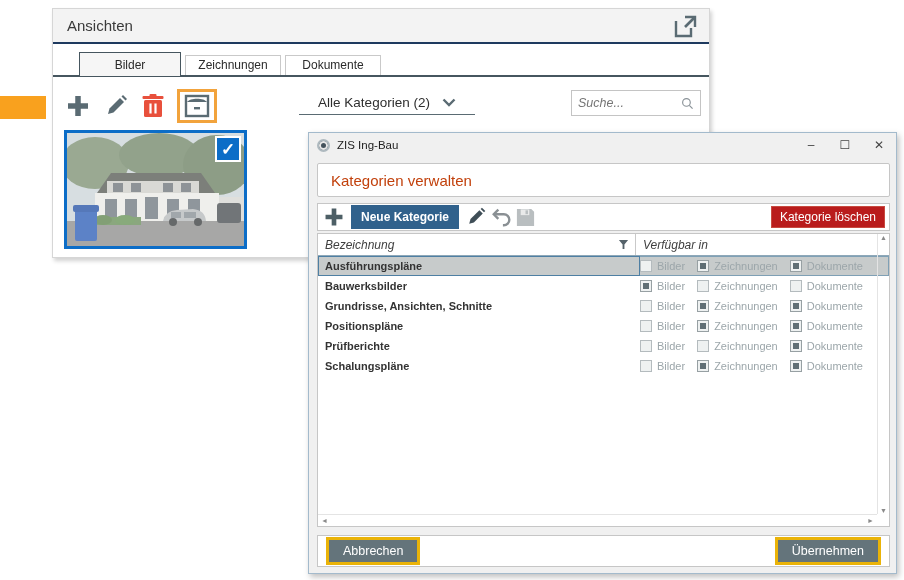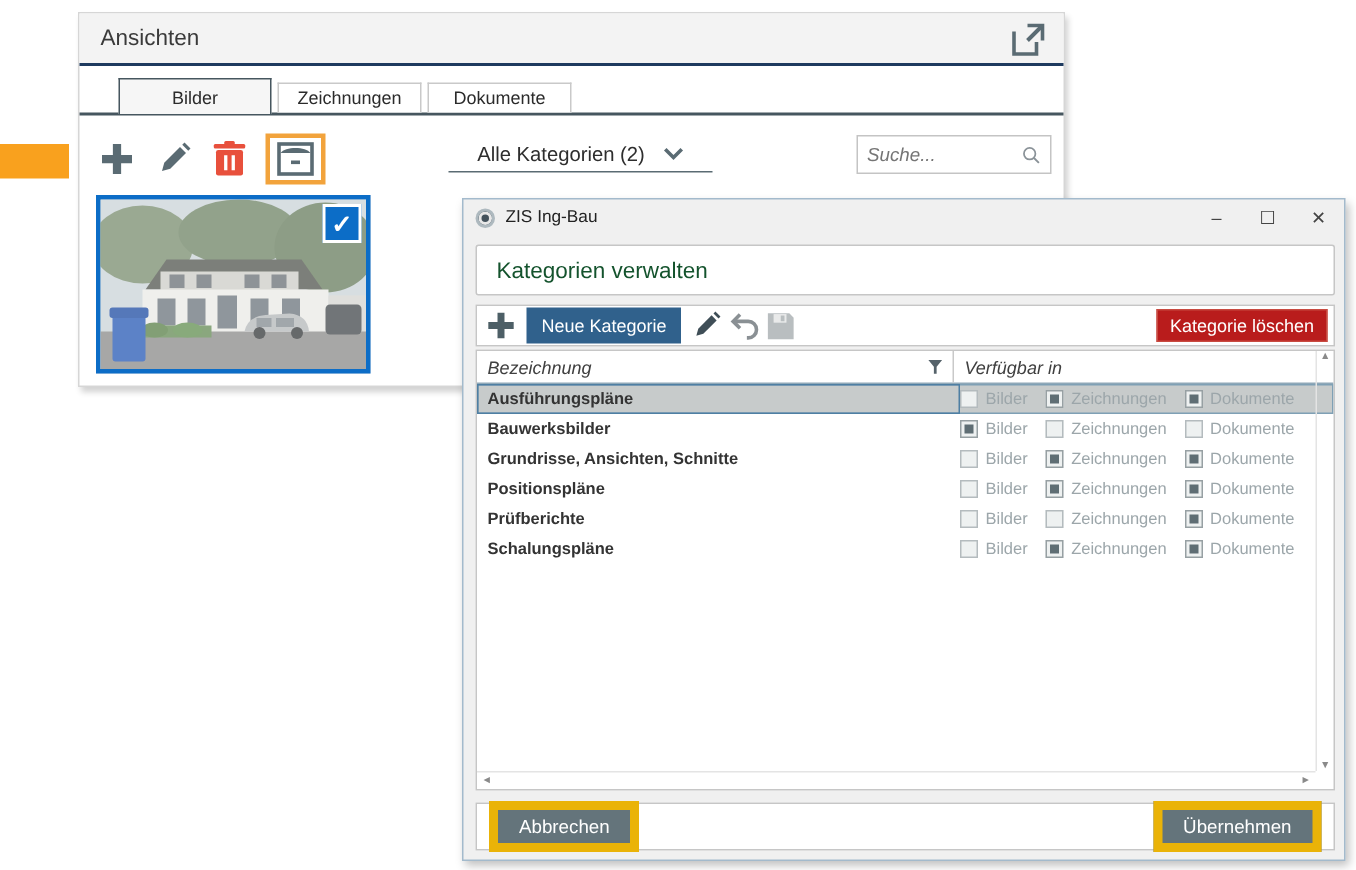--- a/index.html
+++ b/index.html
@@ -48,25 +48,25 @@
   #titlebar { position:absolute; left:0; top:0; right:0; height:24px; display:flex; align-items:center; }
   #app-icon { width:13px; height:13px; border-radius:50%; background:#44525C; border:2px solid #AEB9BF;
               box-shadow:inset 0 0 0 2px #e8e8e8; margin:0 7px 0 8px; }
   #dialog-title { font-size:11.5px; color:#222; }
   #win-controls { position:absolute; right:0; top:0; height:24px; display:flex; }
   .win-btn { width:34px; height:24px; display:flex; align-items:center; justify-content:center;
              font-size:12px; color:#444; cursor:pointer; }
 
   .dlg-box { position:absolute; left:8px; width:573px; background:#fff; border:1px solid #c6c6c6; }
   #name-box { top:30px; height:34px; border-radius:2px; display:flex; align-items:center; }
-  #name-box span { font-size:15px; color:#14532d; padding-left:13px; }
+  #name-box span { font-size:15px; color:#c2410c; padding-left:13px; }
 
   #dlg-toolbar { top:70px; height:28px; display:flex; align-items:center; }
   #btn-new-cat { background:#30618C; color:#fff; font-size:12px; border:none; height:24px; padding:0 10px;
-                 margin-right:6px; cursor:pointer; font-family:"Liberation Sans", sans-serif; }
+                 margin-right:6px; cursor:pointer; font-family:"Liberation Sans", sans-serif;font-weight:bold; }
   #btn-del-cat { background:#b91c1c; color:#fff; font-size:12px; border:1px solid #c84a40; height:22px; padding:0 8px;
                  margin-left:auto; margin-right:4px; cursor:pointer; font-family:"Liberation Sans", sans-serif; }
 
   #table-box { top:100px; height:294px; overflow:hidden; }
   #tbl-header { display:flex; height:22px; border-bottom:1px solid #8FA8B8; align-items:center; }
   .hdr-cell { font-size:12px; color:#404040;font-style:italic; }
   #hdr-col1 { width:318px; padding-left:7px; display:flex; align-items:center; border-right:1px solid #c9c9c9; height:100%; }
   #hdr-col1 .grow { flex:1; }
   #hdr-col2 { padding-left:7px; flex:1; }
 
@@ -82,21 +82,21 @@
   .cb.checked { border-color:#97a0a3; }
   .cb.checked::after { content:""; position:absolute; left:2px; top:2px; width:6px; height:6px; background:#5F6E74; }
 
   #vscroll { position:absolute; top:0; right:0; bottom:12px; width:12px; display:flex; flex-direction:column;
              justify-content:space-between; align-items:center; border-left:1px solid #e4e4e4; }
   #hscroll { position:absolute; left:0; right:12px; bottom:0; height:12px; display:flex;
              justify-content:space-between; align-items:center; border-top:1px solid #e4e4e4; padding:0 3px; }
   .scr-arrow { font-size:7px; color:#8a8a8a; line-height:1; cursor:pointer; }
 
   #footer-box { top:402px; height:32px; display:flex; align-items:center; padding:0 8px; }
-  .dlg-btn { background:#64747B; color:#fff; border:6px solid #eab308; font-size:12.5px; padding:4px 14px;
+  .dlg-btn { background:#64747B; color:#fff; border:3px solid #eab308; font-size:12.5px; padding:4px 14px;
              cursor:pointer; font-family:"Liberation Sans", sans-serif; }
   #btn-apply { margin-left:auto; }
 </style>
 </head>
 <body>
 
 <div id="accent-bar" class="abs"></div>
 
 <div id="panel" class="abs">
   <div id="panel-header"></div>

